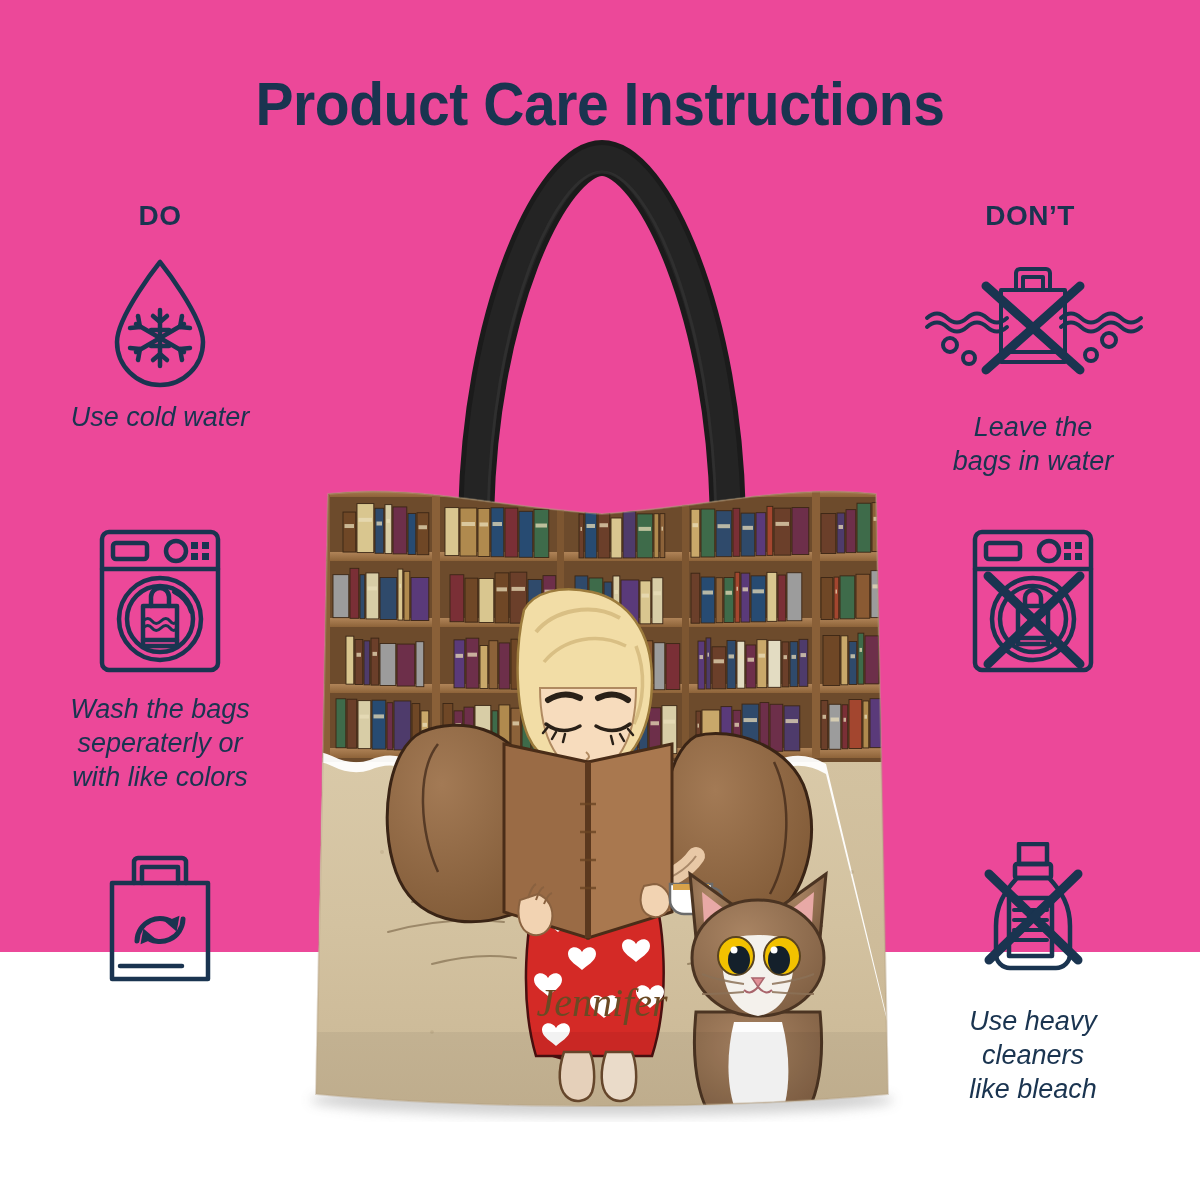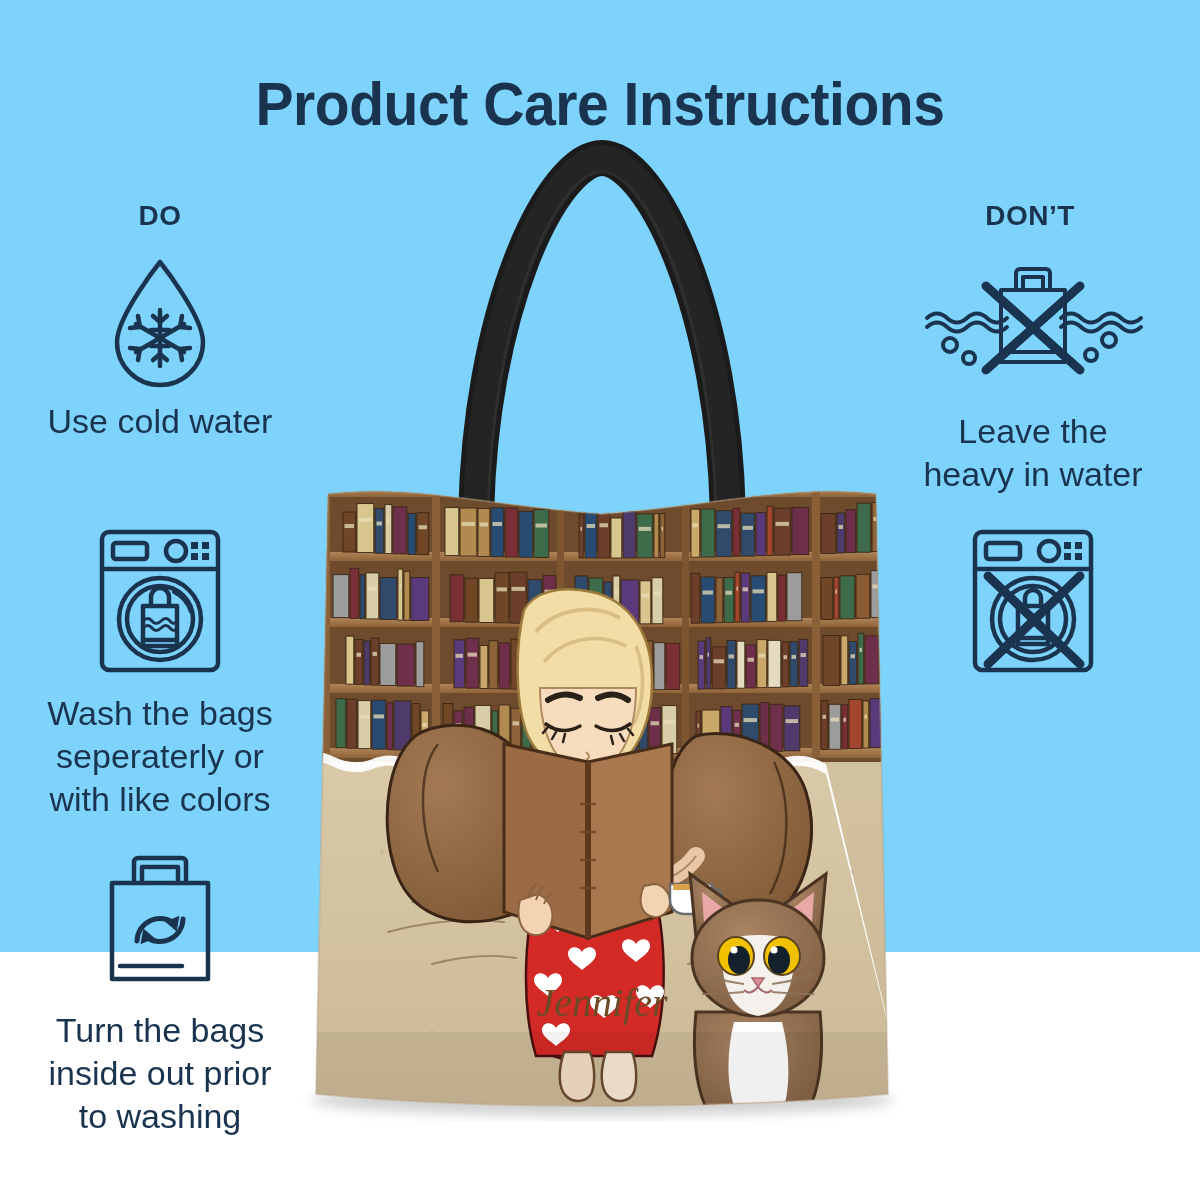--- a/index.html
+++ b/index.html
@@ -5,21 +5,21 @@
   * { box-sizing: border-box; margin: 0; padding: 0; }
   html, body {
     width: 1200px; height: 1200px;
     background: #ffffff;
     font-family: "Liberation Sans", sans-serif;
     overflow: hidden;
   }
   #page {
     position: relative;
     width: 1200px; height: 952px;
-    background: #7dd3fc;
+    background: #ec4899;
   }
 
   
   #title {
     position: absolute;
     top: 68px; left: 0; width: 1200px;
     text-align: center;
     font-size: 62px;
     font-weight: bold;
     letter-spacing: -0.5px;
@@ -46,25 +46,26 @@
     position: absolute;
     width: 250px;
     text-align: center;
     color: #1a3450;
   }
   .care-item .icon-wrap {
     display: block;
     margin: 0 auto;
   }
   .care-item .caption {
-    font-size: 34px;
+    font-size: 27px;
     line-height: 1.26;
     color: #1a3450;
     margin-top: 8px;
     white-space: pre-line;
+    font-style: italic;
   }
 
   
   #item-cold   { top: 248px; left: 35px; }
   #item-wash   { top: 522px; left: 35px; text-align: center; }
   #item-inside { top: 845px; left: 35px; }
   
   #item-water  { top: 248px; left: 908px; }
   #item-dryer  { top: 522px; left: 908px; }
   #item-bleach { top: 842px; left: 908px; }
@@ -154,23 +155,20 @@
         <path d="M42 38 V17 a4 4 0 0 1 4 -4 h44 a4 4 0 0 1 4 4 V38"></path>
         <path d="M50 38 V22 h36 V38"></path>
         <line x1="28" y1="121" x2="90" y2="121"></line>
 
         <path d="M45 96 a23 23 0 0 1 38 -17" stroke-width="5"></path>
         <path d="M91 74 a23 23 0 0 1 -38 17" stroke-width="5"></path>
         <polygon points="83,69 91,83 76,83" fill="#1a3450" stroke="none" transform="rotate(40 83 76)"></polygon>
         <polygon points="53,101 45,87 60,87" fill="#1a3450" stroke="none" transform="rotate(40 53 94)"></polygon>
       </svg>
     </span>
-    <div class="caption">Turn the bags
-inside out prior
-to washing</div>
   </div>
 
   <div class="care-item" id="item-water">
     <span class="icon-wrap">
       <svg width="240" height="150" viewBox="0 0 240 150" fill="none" stroke="#1a3450" stroke-width="4" stroke-linecap="round" stroke-linejoin="round">
 
         <rect x="88" y="42" width="64" height="72"></rect>
         <path d="M103 42 V25 a4 4 0 0 1 4 -4 h26 a4 4 0 0 1 4 4 V42"></path>
         <path d="M110 42 V29 h20 V42"></path>
         <line x1="94" y1="104" x2="146" y2="104"></line>
@@ -184,21 +182,21 @@
         <circle cx="37" cy="97" r="7"></circle>
           <circle cx="56" cy="110" r="6"></circle>
         <circle cx="196" cy="92" r="7"></circle>
           <circle cx="178" cy="107" r="6"></circle>
 
         <line x1="73" y1="38" x2="167" y2="122" stroke-width="9"></line>
         <line x1="167" y1="38" x2="73" y2="122" stroke-width="9"></line>
       </svg>
     </span>
     <div class="caption">Leave the
-heavy in water</div>
+bags in water</div>
   </div>
 
   <div class="care-item" id="item-dryer">
     <span class="icon-wrap">
       <svg width="150" height="158" viewBox="0 0 150 158" fill="none" stroke="#1a3450" stroke-width="4.5" stroke-linecap="round" stroke-linejoin="round">
         <rect x="17" y="10" width="116" height="138" rx="7"></rect>
         <line x1="17" y1="47" x2="133" y2="47"></line>
         <rect x="28" y="21" width="34" height="16" rx="3"></rect>
         <circle cx="91" cy="29" r="10"></circle>
         <g fill="#1a3450" stroke="none">
@@ -212,20 +210,45 @@
         <path d="M60 84 h30 v38 h-30 Z"></path>
         <path d="M67 84 v-8 a8 8 0 0 1 16 0 v8"></path>
         <line x1="60" y1="116" x2="90" y2="116"></line>
 
         <line x1="30" y1="54" x2="122" y2="142" stroke-width="9"></line>
         <line x1="122" y1="54" x2="30" y2="142" stroke-width="9"></line>
       </svg>
     </span>
   </div>
 
+  <div class="care-item" id="item-bleach">
+    <span class="icon-wrap">
+      <svg width="130" height="150" viewBox="0 0 130 150" fill="none" stroke="#1a3450" stroke-width="4.5" stroke-linecap="round" stroke-linejoin="round">
+
+        <rect x="51" y="2" width="28" height="20"></rect>
+        <rect x="47" y="22" width="36" height="14" rx="2"></rect>
+
+        <path d="M49 36 C36 50 28 64 28 84 V112 a14 14 0 0 0 14 14 h46 a14 14 0 0 0 14 -14 V84 C102 64 94 50 81 36 Z"></path>
+
+        <rect x="41" y="56" width="43" height="58"></rect>
+        <g stroke-width="4">
+          <line x1="46" y1="68" x2="79" y2="68"></line>
+          <line x1="46" y1="78" x2="79" y2="78"></line>
+          <line x1="46" y1="88" x2="79" y2="88"></line>
+          <line x1="46" y1="98" x2="79" y2="98"></line>
+        </g>
+
+        <line x1="21" y1="32" x2="110" y2="118" stroke-width="9"></line>
+        <line x1="110" y1="32" x2="21" y2="118" stroke-width="9"></line>
+      </svg>
+    </span>
+    <div class="caption">Use heavy
+cleaners
+like bleach</div>
+  </div>
 
   <div id="bag">
     <svg width="620" height="990" viewBox="0 0 620 990">
       <defs>
 
         <linearGradient id="kraft" x1="0" y1="0" x2="0" y2="1">
           <stop offset="0%" stop-color="#d9c9a8"></stop>
           <stop offset="45%" stop-color="#d3c2a0"></stop>
           <stop offset="100%" stop-color="#c9b694"></stop>
         </linearGradient>

